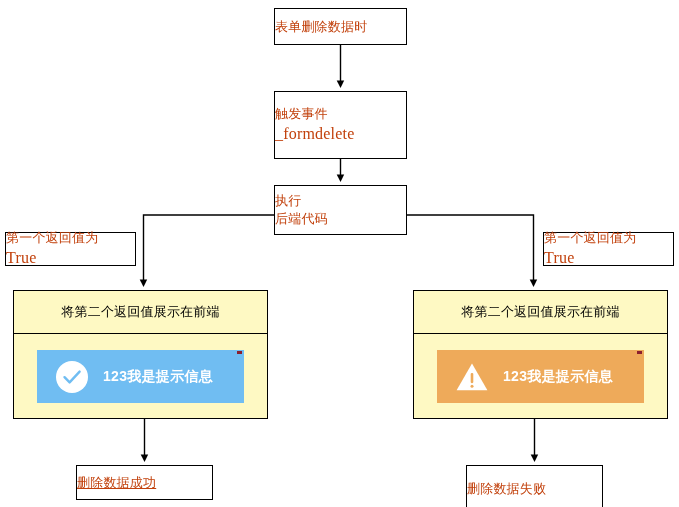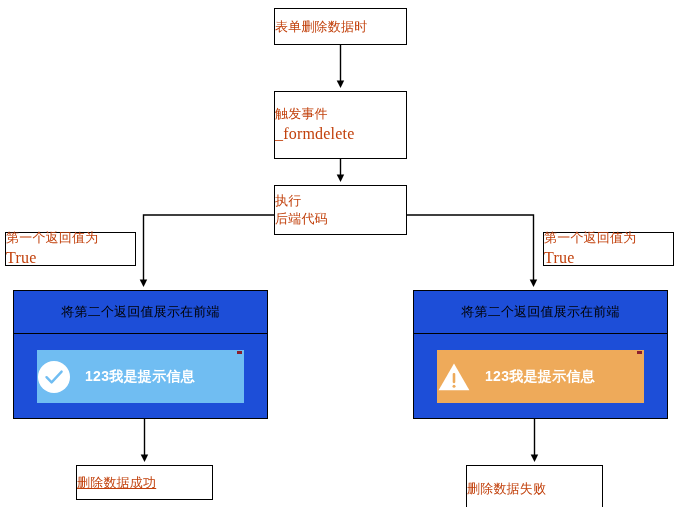--- a/index.html
+++ b/index.html
@@ -47,21 +47,21 @@
 
   
   #label-true   { left: 5px;   top: 232px; width: 131px; height: 34px; }
   #label-false  { left: 543px; top: 232px; width: 131px; height: 34px; }
 
   
   .panel {
     position: absolute;
     box-sizing: border-box;
     border: 1px solid #000000;
-    background: #1d4ed8;
+    background: #fef9c3;
   }
   #panel-success { left: 13px;  top: 290px; width: 255px; height: 129px; }
   #panel-fail    { left: 413px; top: 290px; width: 255px; height: 129px; }
 
   .panel-header {
     height: 43px;
     box-sizing: border-box;
     border-bottom: 1px solid #000000;
     display: flex;
     align-items: center;
@@ -78,20 +78,21 @@
     justify-content: center;
     padding: 0 6px;
   }
 
   .alert {
     width: 207px;
     height: 53px;
     display: flex;
     align-items: center;
     gap: 14px;
+    padding-left: 18px;
     box-sizing: border-box;
     position: relative;
     text-align: right;
   }
   .alert.success { background: #70bdf2; }
   .alert.warning { background: #eeaa5a; }
   .alert-text {
     color: #ffffff;
     font-size: 14px;
     font-weight: bold;

